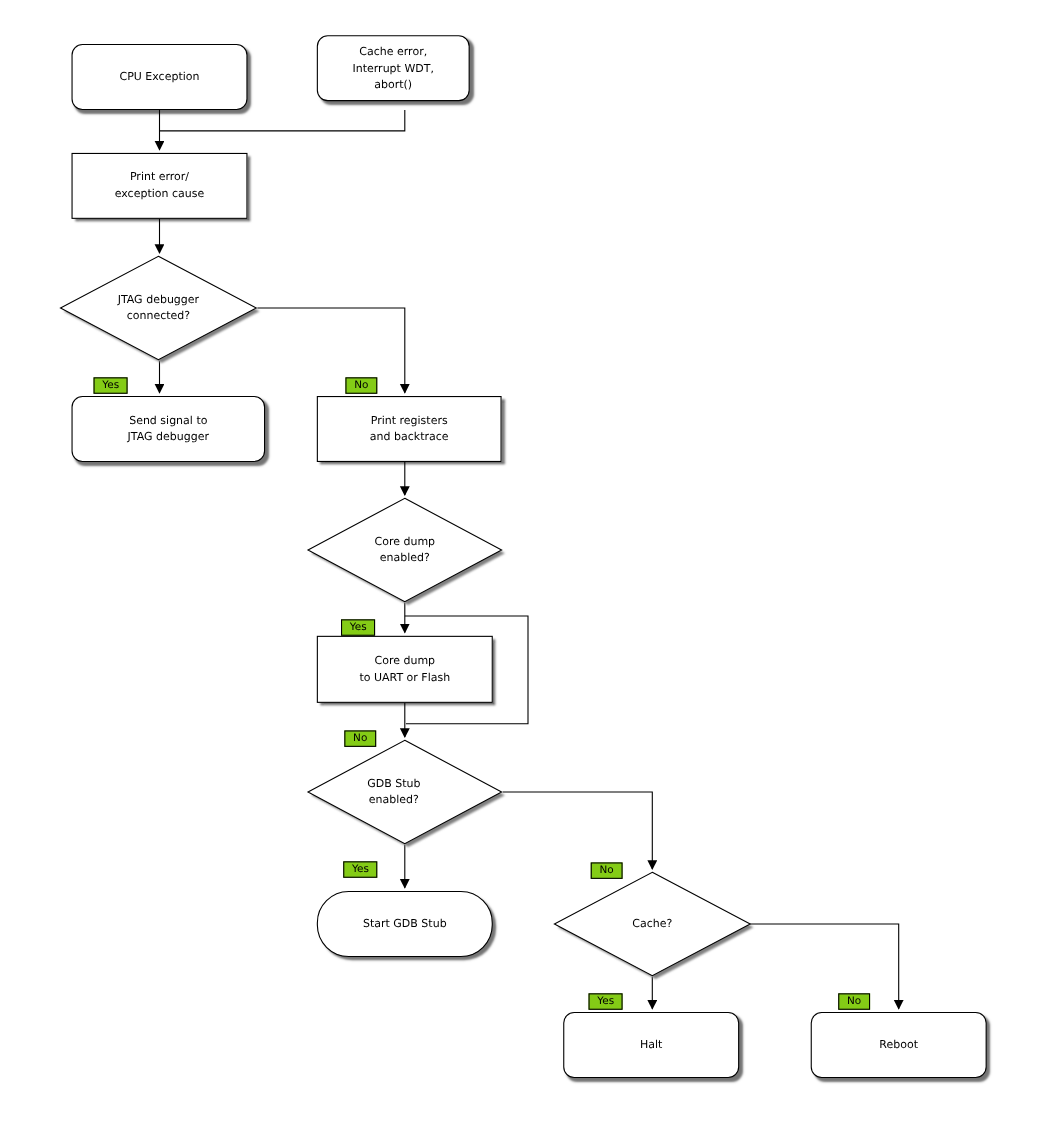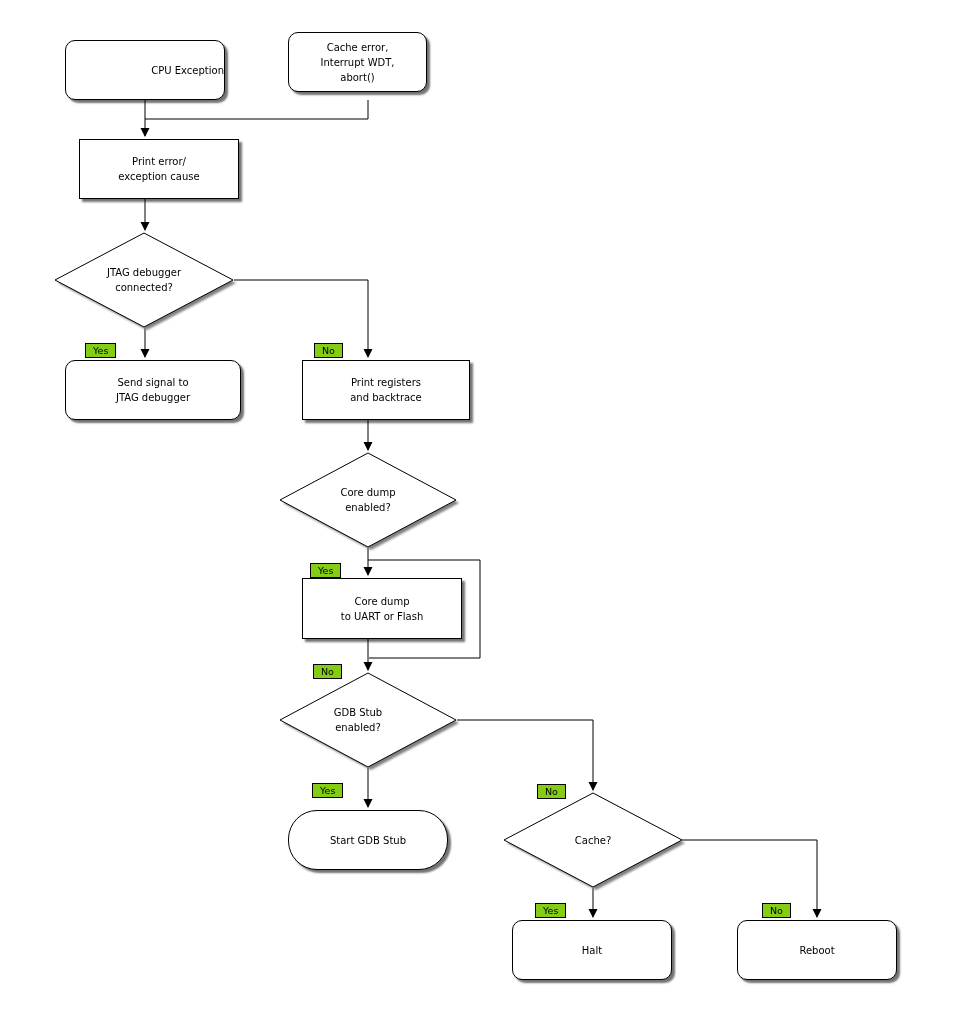--- a/index.html
+++ b/index.html
@@ -29,21 +29,20 @@
     font-size: 10px;
     line-height: 1.5;
   }
   .node .lbl { white-space: pre-line; }
   .node.terminal {
     border-radius: 10px;
     box-shadow: 3px 3px 2px rgba(0,0,0,0.55);
   }
   .node.process {
     box-shadow: 3px 3px 2px rgba(0,0,0,0.55);
-    margin-left: 14px;
   }
   .dtext {
     position: absolute;
     display: flex;
     align-items: center;
     justify-content: center;
     text-align: center;
     font-size: 10px;
     line-height: 1.5;
     pointer-events: none;
@@ -108,21 +107,21 @@
     <polygon points="371,456 459,503 371,550 283,503" fill="#808080" filter="url(#soft)"></polygon>
     <polygon points="368,453 456,500 368,547 280,500" fill="#fff" stroke="#000"></polygon>
 
     <polygon points="371,676 459,723 371,770 283,723" fill="#808080" filter="url(#soft)"></polygon>
     <polygon points="368,673 456,720 368,767 280,720" fill="#fff" stroke="#000"></polygon>
 
     <polygon points="596,796 685,843 596,890 507,843" fill="#808080" filter="url(#soft)"></polygon>
     <polygon points="593,793 682,840 593,887 504,840" fill="#fff" stroke="#000"></polygon>
   </svg>
 
-  <div class="node terminal" style="left:65px; top:40px; width:160px; height:60px;justify-content:flex-end;">
+  <div class="node terminal" style="left:65px; top:40px; width:160px; height:60px;">
     <span class="lbl">CPU Exception</span>
   </div>
 
   <div class="node terminal" style="left:288px; top:32px; width:139px; height:60px;">
     <span class="lbl">Cache error,
 Interrupt WDT,
 abort()</span>
   </div>
 
   <div class="node process" style="left:65px; top:139px; width:160px; height:60px;">

